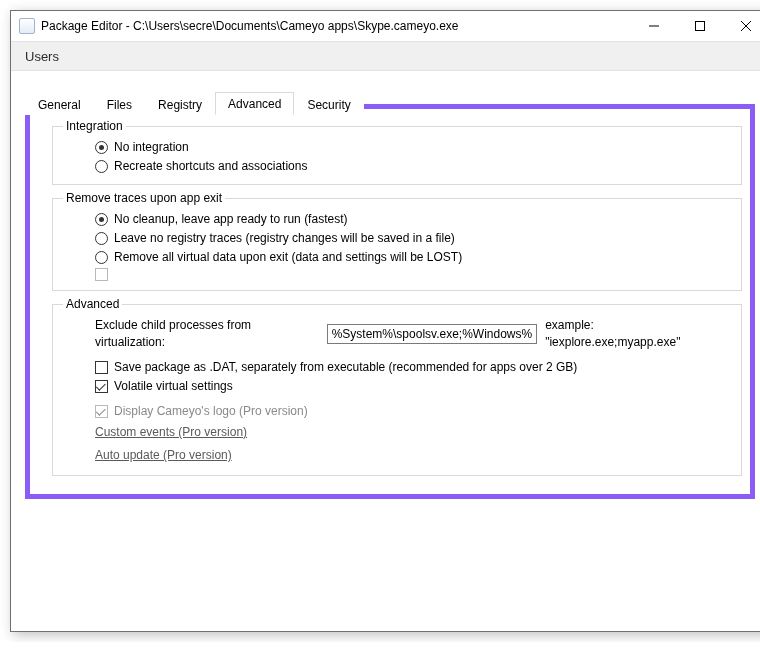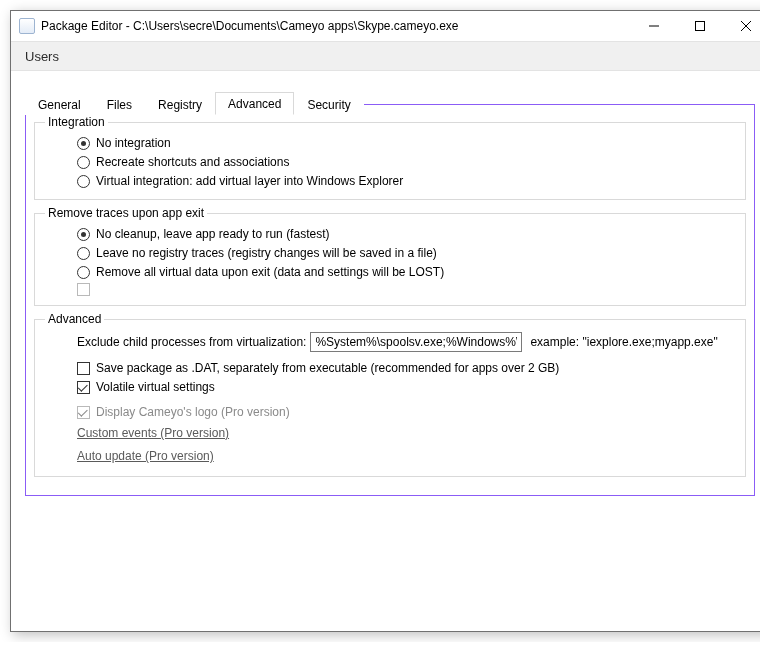--- a/index.html
+++ b/index.html
@@ -71,22 +71,22 @@
     cursor: default;
     position: relative;
     top: 11px;
   }
   .tab.active {
     border-color: #d9d9d9;
     border-bottom: 1px solid #fff;
     z-index: 2;
   }
   .tabpanel {
-    border: 1px solid #8b5cf6;
-    padding: 6px 4px 12px 4px;
+    border: 5px solid #8b5cf6;
+    padding: 6px 4px 12px 18px;
     background: #fff;
   }
   fieldset.group {
     border: 1px solid #d9d9d9;
     margin: 4px 4px 6px 4px;
     padding: 5px 10px 8px 10px;
   }
   fieldset.group > legend {
     font-size: 12px;
     padding: 0 3px;
@@ -182,24 +182,20 @@
       <fieldset class="group">
         <legend>Integration</legend>
         <div class="row">
           <span class="ctl radio checked"></span>
           <span>No integration</span>
         </div>
         <div class="row">
           <span class="ctl radio"></span>
           <span>Recreate shortcuts and associations</span>
         </div>
-        <div class="row">
-          <span class="ctl radio"></span>
-          <span>Virtual integration: add virtual layer into Windows Explorer</span>
-        </div>
       </fieldset>
 
       <fieldset class="group">
         <legend>Remove traces upon app exit</legend>
         <div class="row">
           <span class="ctl radio checked"></span>
           <span>No cleanup, leave app ready to run (fastest)</span>
         </div>
         <div class="row">
           <span class="ctl radio"></span>

